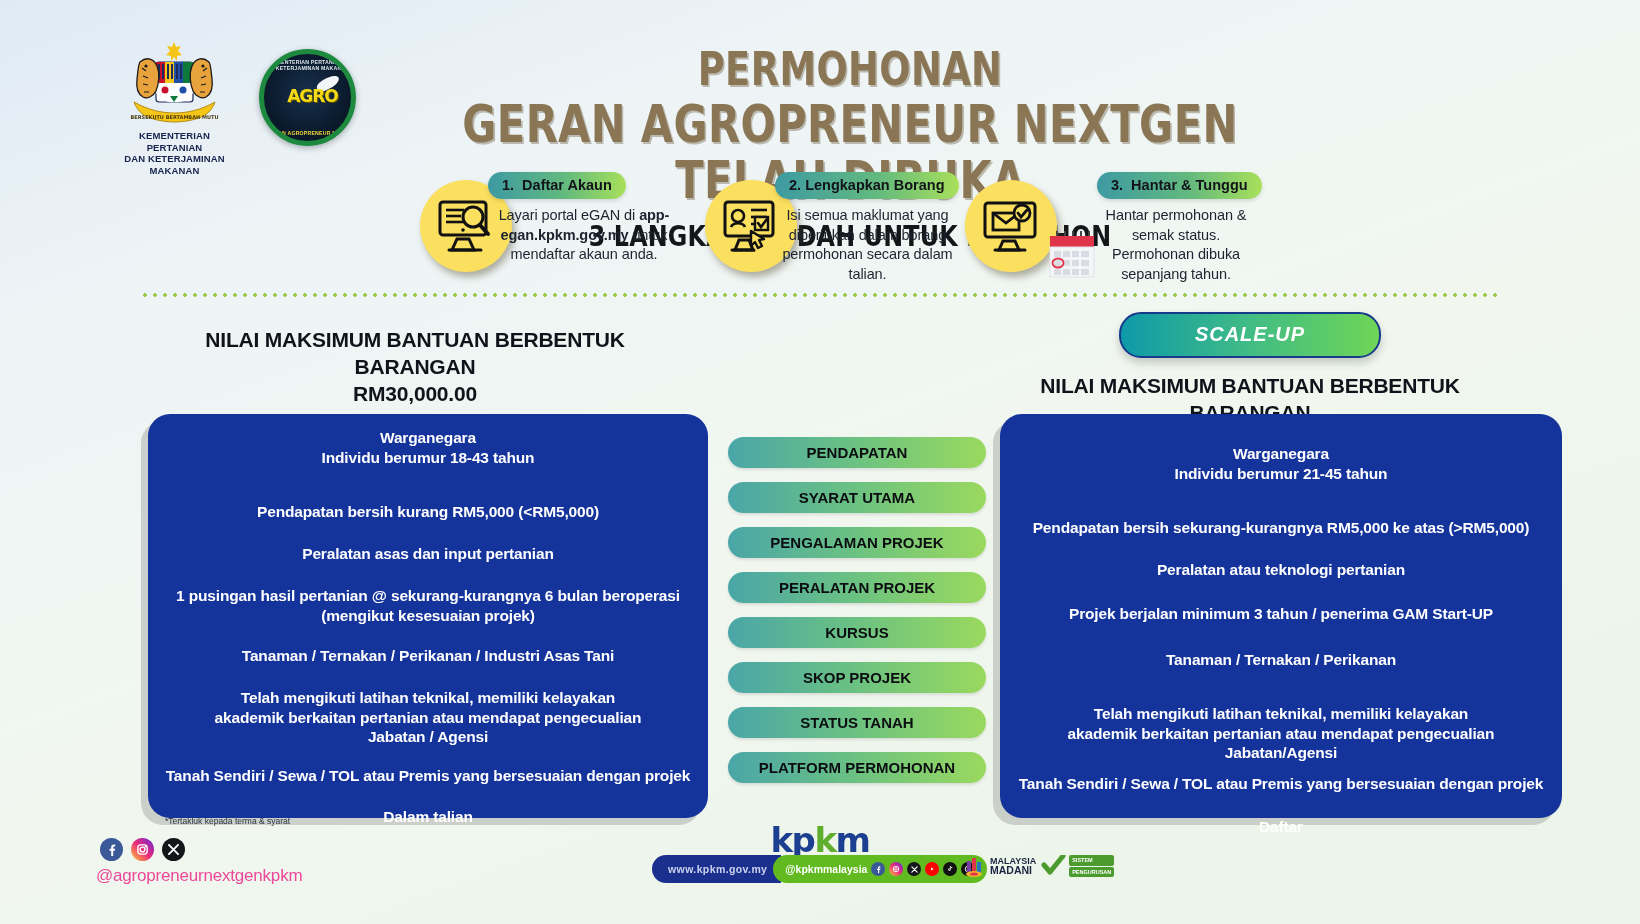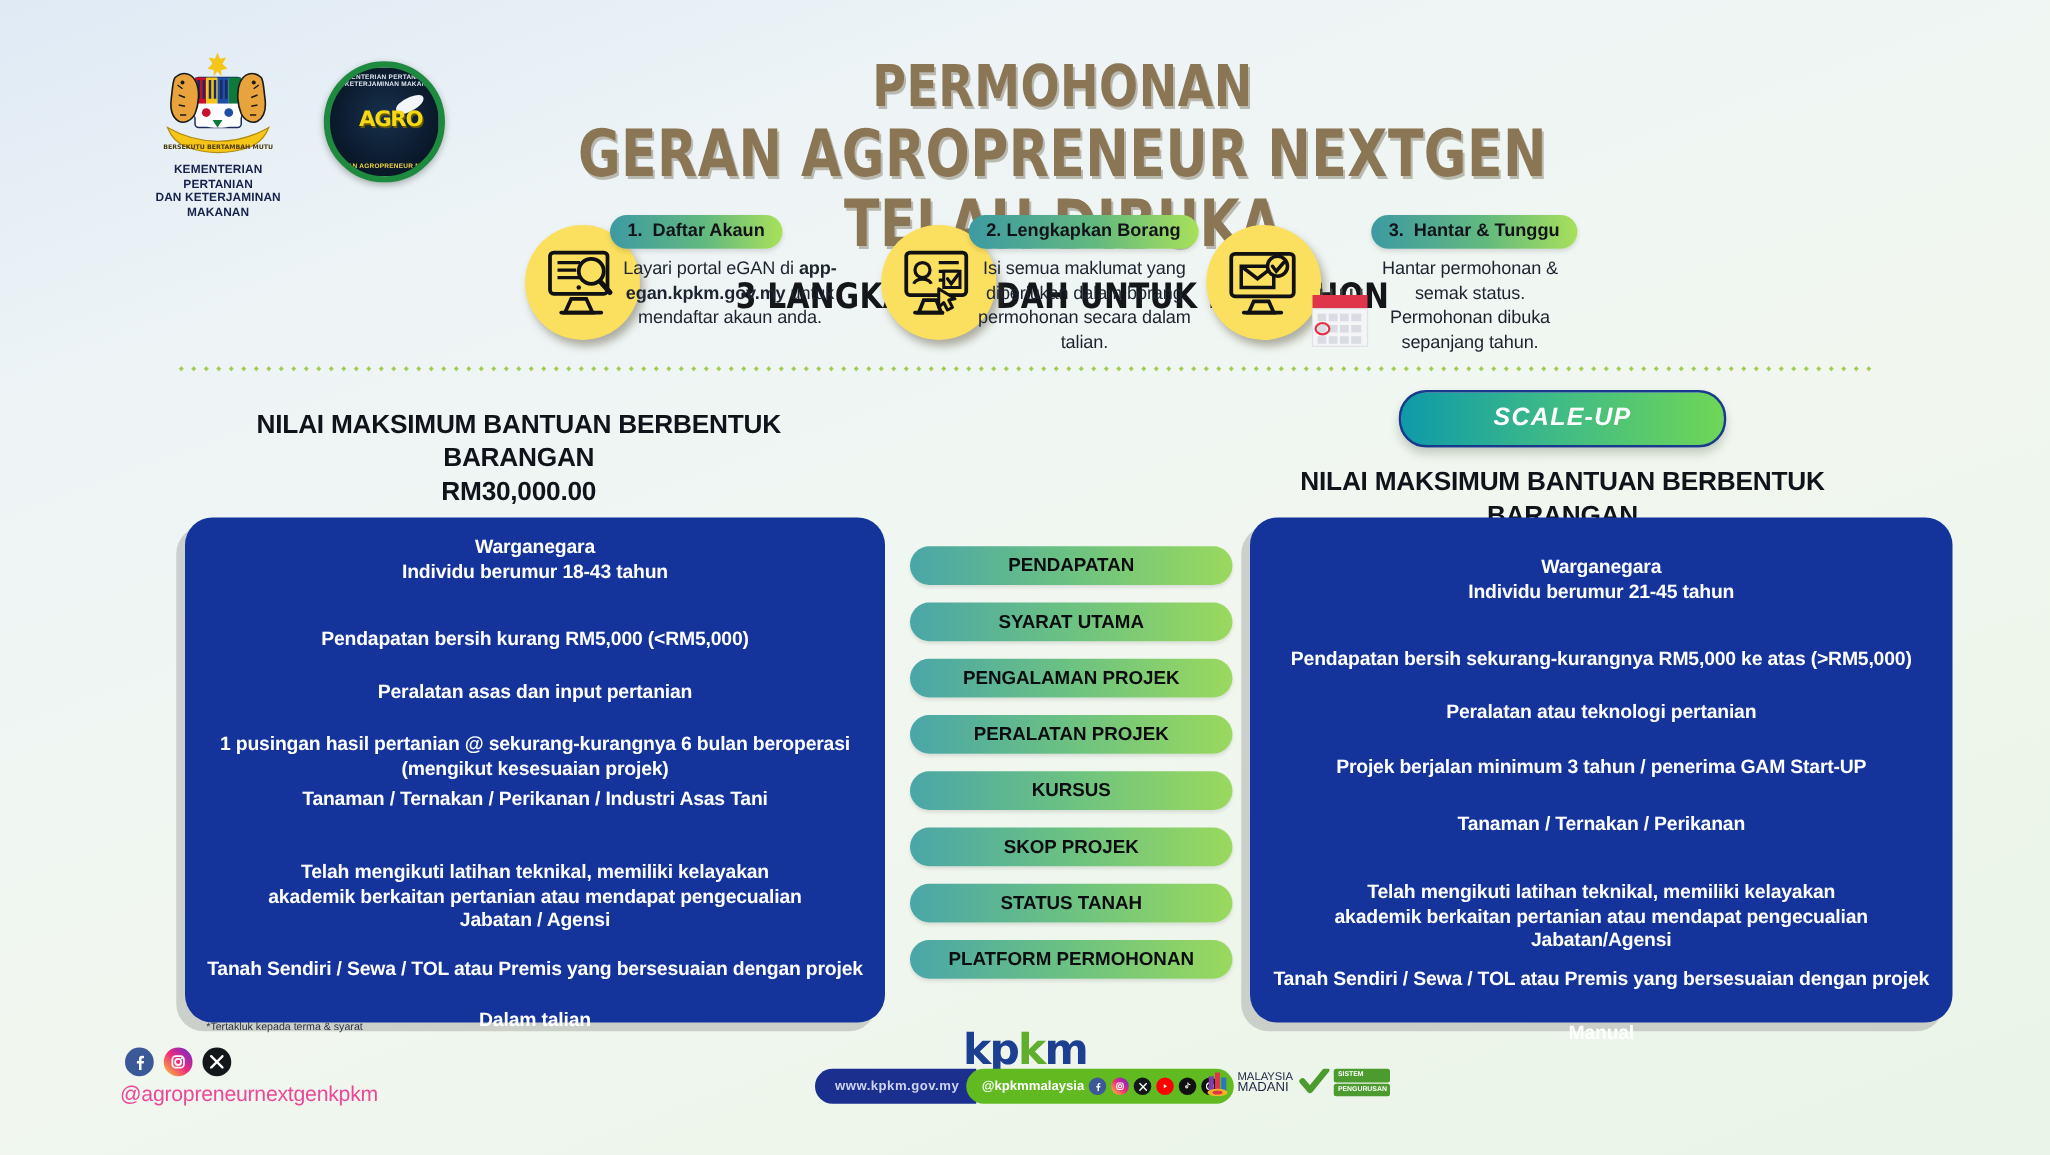--- a/index.html
+++ b/index.html
@@ -165,21 +165,21 @@
     color:#ccd4ef; font-size:10.5px; font-weight:bold; letter-spacing:.4px;
   }
   .bb-soc{
     height:28px; border-radius:14px; background:#60ba20; margin-left:-8px;
     display:flex; align-items:center; gap:4px; padding:0 12px;
     color:#ffffff; font-size:10.5px; font-weight:bold;
   }
   .tiny{ width:14px; height:14px; border-radius:50%; display:flex; align-items:center; justify-content:center; }
 
   .madani{ position:absolute; left:965px; top:855px; display:flex; align-items:center; gap:5px; }
-  .madani-txt{ font-size:9px; font-weight:normal; color:#1a2340; line-height:9.5px; }
+  .madani-txt{ font-size:9px; font-weight:bold; color:#1a2340; line-height:9.5px; }
   .madani-txt .m2{ font-size:10.5px; }
   .check-badge{ display:flex; align-items:center; gap:2px; }
   .check-lbl{ font-size:5.5px; font-weight:bold; color:#ffffff; background:#4b9b2e; padding:2px 3px; line-height:6.5px; border-radius:2px; }
 </style>
 </head>
 <body>
 
 <div class="header">
 
   <div class="logos">
@@ -352,35 +352,35 @@
     <span>NILAI MAKSIMUM BANTUAN BERBENTUK BARANGAN</span><br>
     <span>RM50,000.00</span>
   </h2>
 </div>
 
 <div class="panel" style="left:148px; top:414px; width:560px; height:404px;">
   <div class="row" style="top:14px;">Warganegara<br>Individu berumur 18-43 tahun</div>
   <div class="row" style="top:88px;">Pendapatan bersih kurang RM5,000 (&lt;RM5,000)</div>
   <div class="row" style="top:130px;">Peralatan asas dan input pertanian</div>
   <div class="row" style="top:172px;">1 pusingan hasil pertanian @ sekurang-kurangnya 6 bulan beroperasi<br>(mengikut kesesuaian projek)</div>
-  <div class="row" style="top:216px;">Tanaman / Ternakan / Perikanan / Industri Asas Tani</div>
+  <div class="row" style="top:232px;">Tanaman / Ternakan / Perikanan / Industri Asas Tani</div>
   <div class="row" style="top:274px;">Telah mengikuti latihan teknikal, memiliki kelayakan<br>akademik berkaitan pertanian atau mendapat pengecualian<br>Jabatan / Agensi</div>
   <div class="row" style="top:352px;">Tanah Sendiri / Sewa / TOL atau Premis yang bersesuaian dengan projek</div>
   <div class="row" style="top:393px;">Dalam talian</div>
 </div>
 
 <div class="panel" style="left:1000px; top:414px; width:562px; height:404px;">
   <div class="row" style="top:30px;">Warganegara<br>Individu berumur 21-45 tahun</div>
   <div class="row" style="top:104px;">Pendapatan bersih sekurang-kurangnya RM5,000 ke atas (&gt;RM5,000)</div>
   <div class="row" style="top:146px;">Peralatan atau teknologi pertanian</div>
   <div class="row" style="top:190px;">Projek berjalan minimum 3 tahun / penerima GAM Start-UP</div>
   <div class="row" style="top:236px;">Tanaman / Ternakan / Perikanan</div>
   <div class="row" style="top:290px;">Telah mengikuti latihan teknikal, memiliki kelayakan<br>akademik berkaitan pertanian atau mendapat pengecualian<br>Jabatan/Agensi</div>
   <div class="row" style="top:360px;">Tanah Sendiri / Sewa / TOL atau Premis yang bersesuaian dengan projek</div>
-  <div class="row" style="top:403px;">Manual</div>
+  <div class="row" style="top:403px;">Daftar</div>
 </div>
 
 <div class="cats">
   <div class="cat">PENDAPATAN</div>
   <div class="cat">SYARAT UTAMA</div>
   <div class="cat">PENGALAMAN PROJEK</div>
   <div class="cat">PERALATAN PROJEK</div>
   <div class="cat">KURSUS</div>
   <div class="cat">SKOP PROJEK</div>
   <div class="cat">STATUS TANAH</div>

